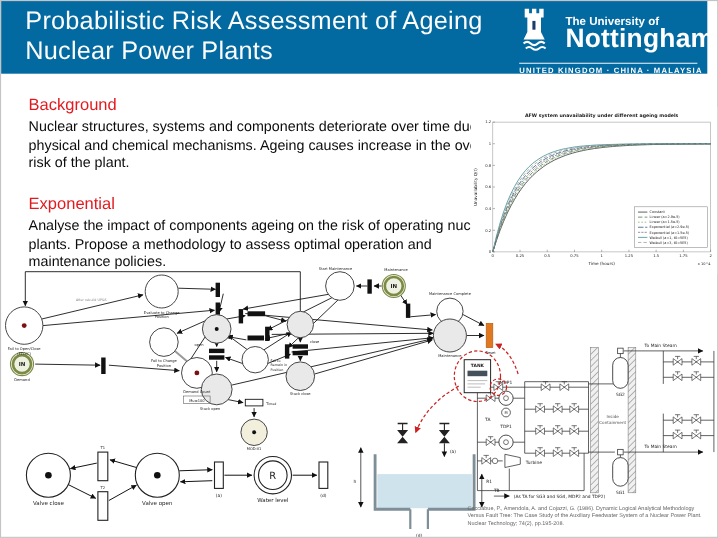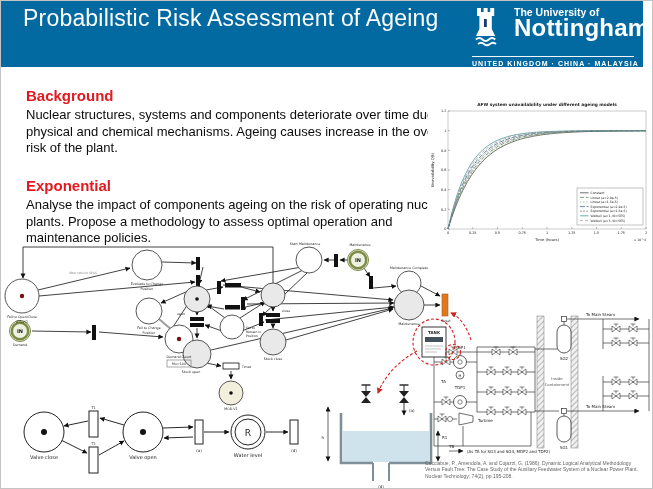--- a/index.html
+++ b/index.html
@@ -2,28 +2,28 @@
 <html><head>
 <meta charset="utf-8">
 <style>
   html,body{margin:0;padding:0;background:#ffffff;}
   .slide{position:relative;width:653px;height:489px;background:#fff;border:1px solid #c4c4c4;
          box-sizing:border-box;overflow:hidden;font-family:"Liberation Sans",sans-serif;}
   
   .band{position:absolute;left:0;top:0;width:642px;height:66px;background:#0369a1;}
   .title{position:absolute;left:22px;top:3px;color:#fdfdfd;font-size:23px;line-height:28px;letter-spacing:.2px;}
   .logo{position:absolute;right:9px;top:5px;width:162px;color:#fff;}
-  .logo-row{display:flex;}
+  .logo-row{display:flex;align-items:center;}
   .logo-divider{width:1px;height:38px;background:#fff;margin:0 8px 0 7px;}
   .uni1{font-size:10.5px;font-weight:bold;line-height:12px;}
   .uni2{font-size:24px;font-weight:bold;line-height:19px;letter-spacing:.2px;}
   .campuses{margin-top:4px;border-top:1px solid rgba(255,255,255,.95);padding-top:3px;
             font-size:7px;font-weight:bold;letter-spacing:1.05px;text-align:center;white-space:nowrap;}
   
-  .sec-h{position:absolute;left:25px;color:#e21a1f;font-size:15px;font-weight:bold;}
+  .sec-h{position:absolute;left:25px;color:#e21a1f;font-size:15px;font-weight:normal;}
   .sec-p{position:absolute;left:25px;width:428px;color:#0c0c0c;font-size:13px;line-height:16.5px;}
   .h-bg{top:86px;} .p-bg{top:106px;}
   .h-ob{top:176px;} .p-ob{top:196px;}
   
   .chart{position:absolute;left:427px;top:96px;width:226px;height:152px;}
   .ch text{font-size:3.4px;fill:#222;text-anchor:middle;font-family:"DejaVu Sans",sans-serif;}
   .ch .ct{font-size:4.3px;font-weight:bold;}
   .ch .al{font-size:3.8px;}
   .ch .ex{font-size:3.2px;text-anchor:end;}
   .ch .yt{text-anchor:end;}
@@ -40,20 +40,21 @@
   .citation{position:absolute;left:424px;top:459px;width:220px;font-size:5px;line-height:6.4px;color:#666;}
 </style>
 </head>
 <body>
 
 <div class="slide">
 
   <div class="band">
     <div class="title">
       <div>Probabilistic Risk Assessment of Ageing</div>
+      <div>Nuclear Power Plants</div>
     </div>
     <div class="logo">
       <div class="logo-row">
         <span>
           <svg width="27" height="42" viewBox="0 0 27 42">
             <path d="M5,2 h4 v4 h2.6 v-4 h4 v4 h2.6 v-4 h4 v8 h-2.4 v13 l3.4,7 h-19.2 l3.4,-7 v-13 h-2.4 z" fill="#fff"></path>
             <rect x="12" y="13" width="2.8" height="8" fill="#1c3b6b"></rect>
             <path d="M4,33.5 q3.2,-3 6.4,0 t6.4,0 t6.4,0" stroke="#fff" fill="none" stroke-width="2"></path>
             <path d="M6,38 q3,-2.6 6,0 t6,0 t6,0" stroke="#fff" fill="none" stroke-width="1.8"></path>
           </svg>

